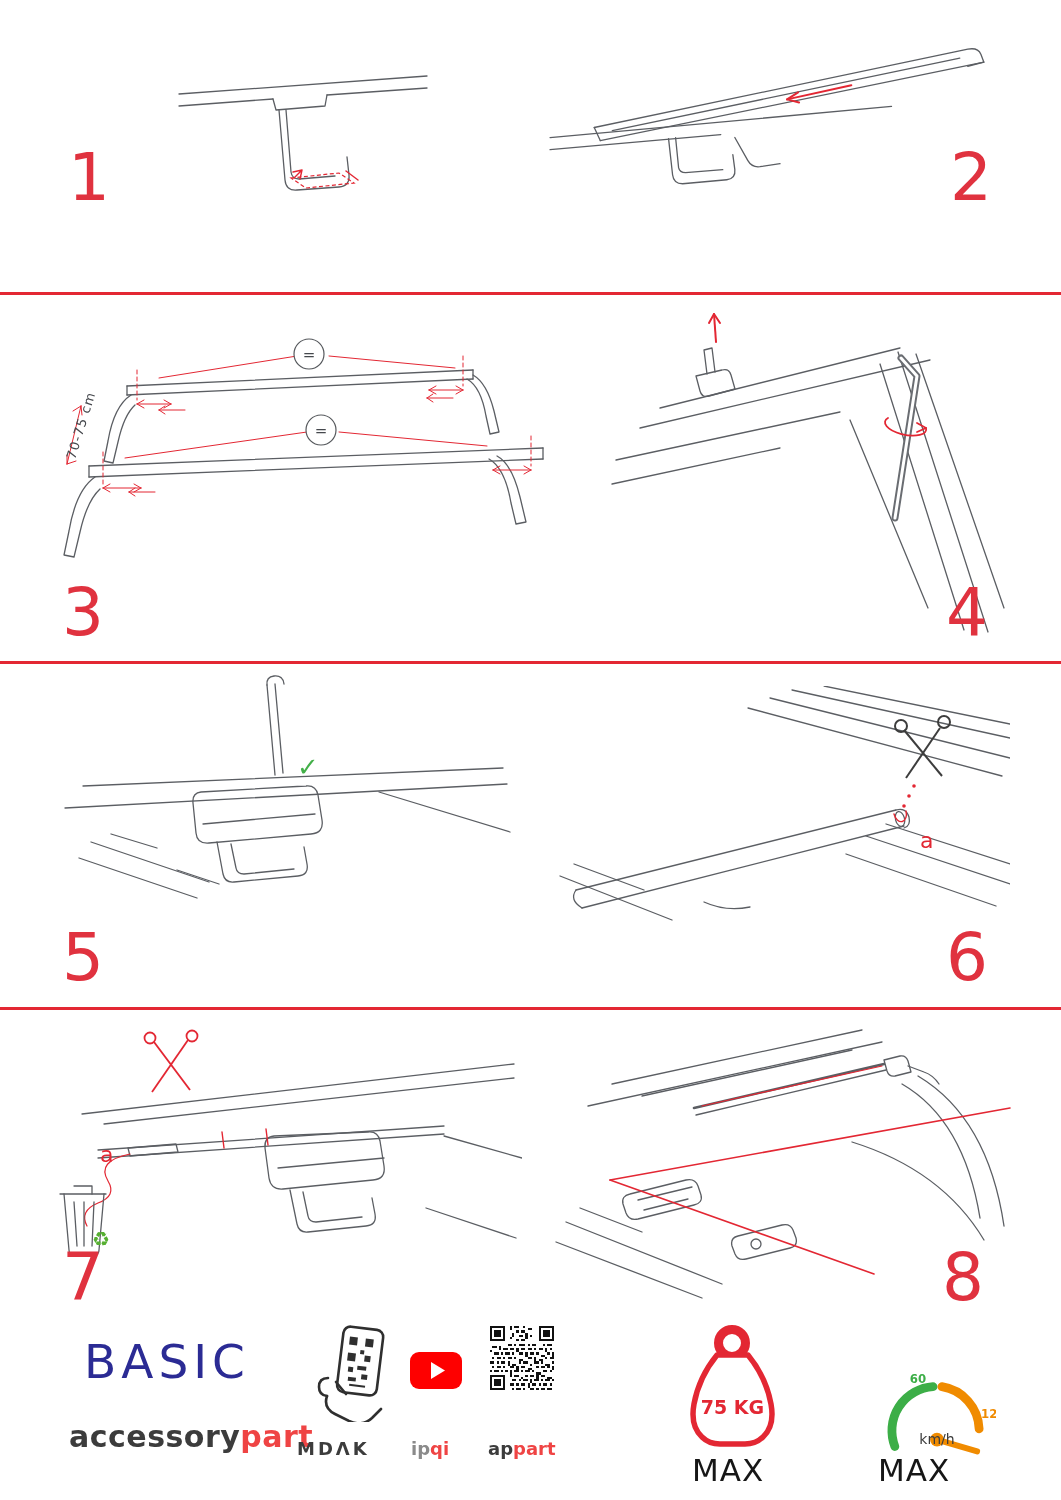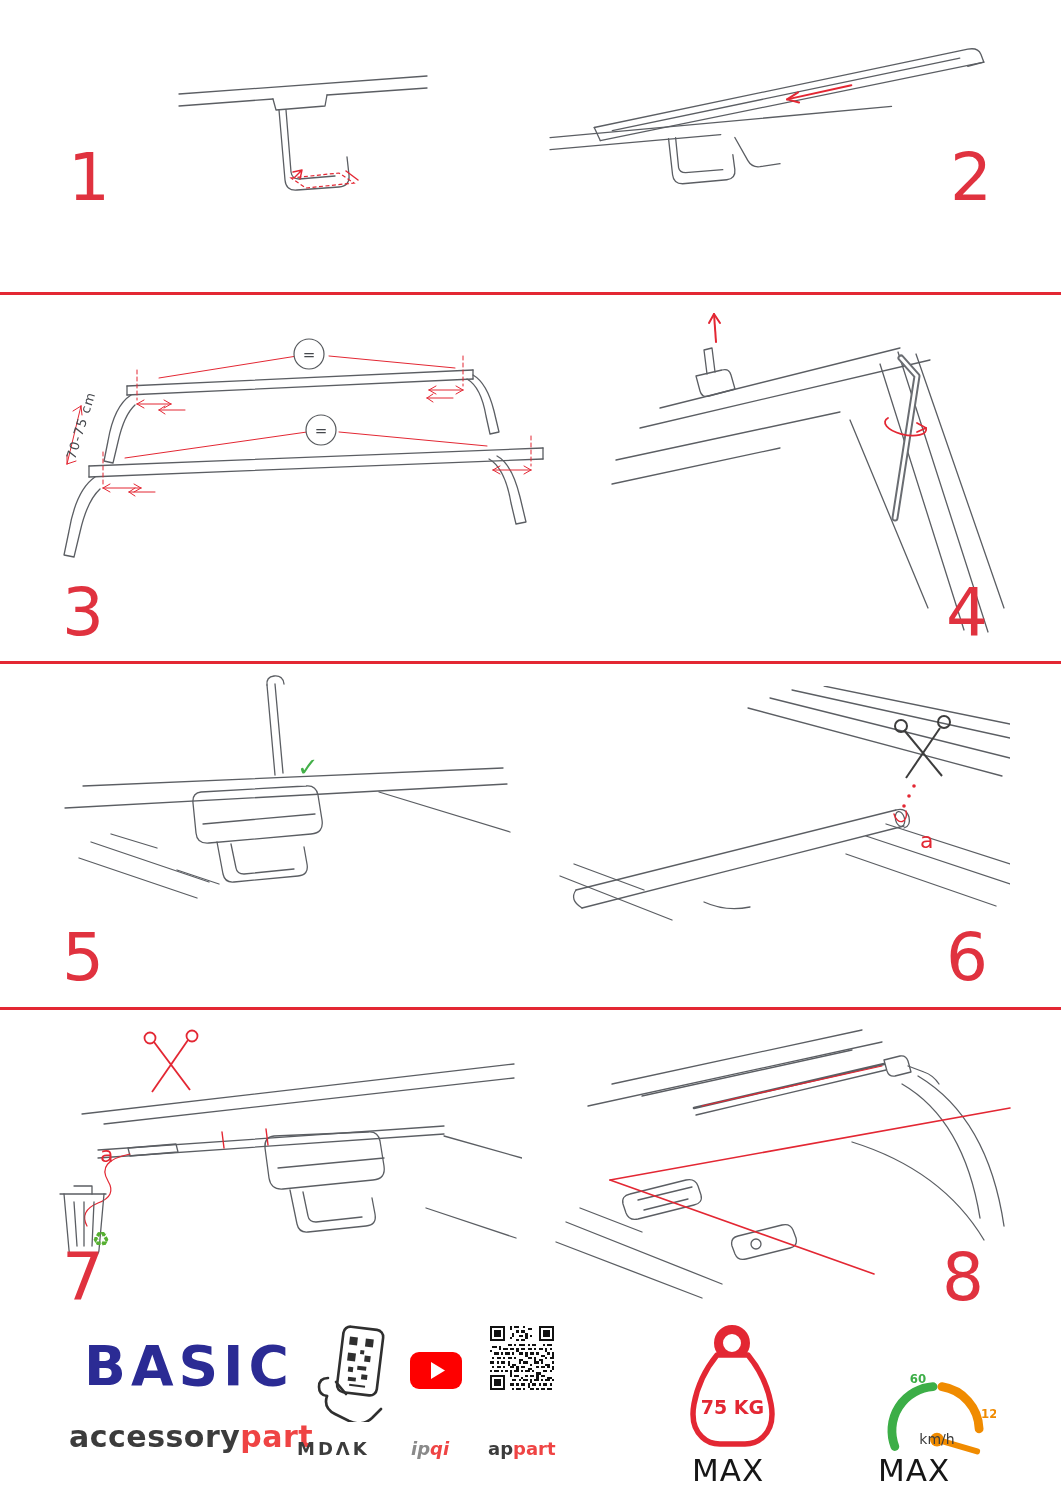--- a/index.html
+++ b/index.html
@@ -21,27 +21,27 @@
   .label-a{font-size:22px;fill:#e32733;}
   .check{font-size:26px;font-weight:bold;fill:#43b049;}
   .recycle{font-size:20px;fill:#56af31;}
   .wt{font-size:19px;font-weight:bold;fill:#e32733;text-anchor:middle;}
   .sp-min{font-size:12px;font-weight:bold;fill:#3cae47;text-anchor:end;}
   .sp-max{font-size:12px;font-weight:bold;fill:#f08b00;}
   .arc-green{stroke:#3cae47;stroke-width:9;fill:none;stroke-linecap:round;}
   .arc-orange{stroke:#f08b00;stroke-width:9;fill:none;stroke-linecap:round;}
 
   
-  .brand{position:absolute;left:84px;top:1334px;font-size:55px;font-weight:700;letter-spacing:5px;color:#2b2b94;}
+  .brand{position:absolute;left:84px;top:1334px;font-size:47px;font-weight:400;letter-spacing:5px;color:#2b2b94;}
   .brand-sub{position:absolute;left:69px;top:1419px;font-size:30px;font-weight:700;color:#3c3c3c;letter-spacing:.5px;}
   .red-text{color:#ef4444;}
   .gray-text{color:#8a8a8a;}
   .partner{position:absolute;font-size:18px;color:#3c3c3c;font-weight:600;}
   .mdak{left:297px;top:1438px;letter-spacing:3px;}
-  .ipqi{left:411px;top:1438px;font-style:italic;}
+  .ipqi{left:411px;top:1438px;}
   .apline{left:488px;top:1438px;}
   .max-label{position:absolute;font-size:31px;color:#161616;letter-spacing:1px;text-align:left;}
   .kmh{position:absolute;left:878px;top:1431px;width:118px;text-align:center;font-size:14px;color:#3c3c3c;}
 </style>
 </head>
 <body>
 
 <div class="page">
 
   <div class="panel" style="left:175px;top:30px;width:260px;height:230px">

